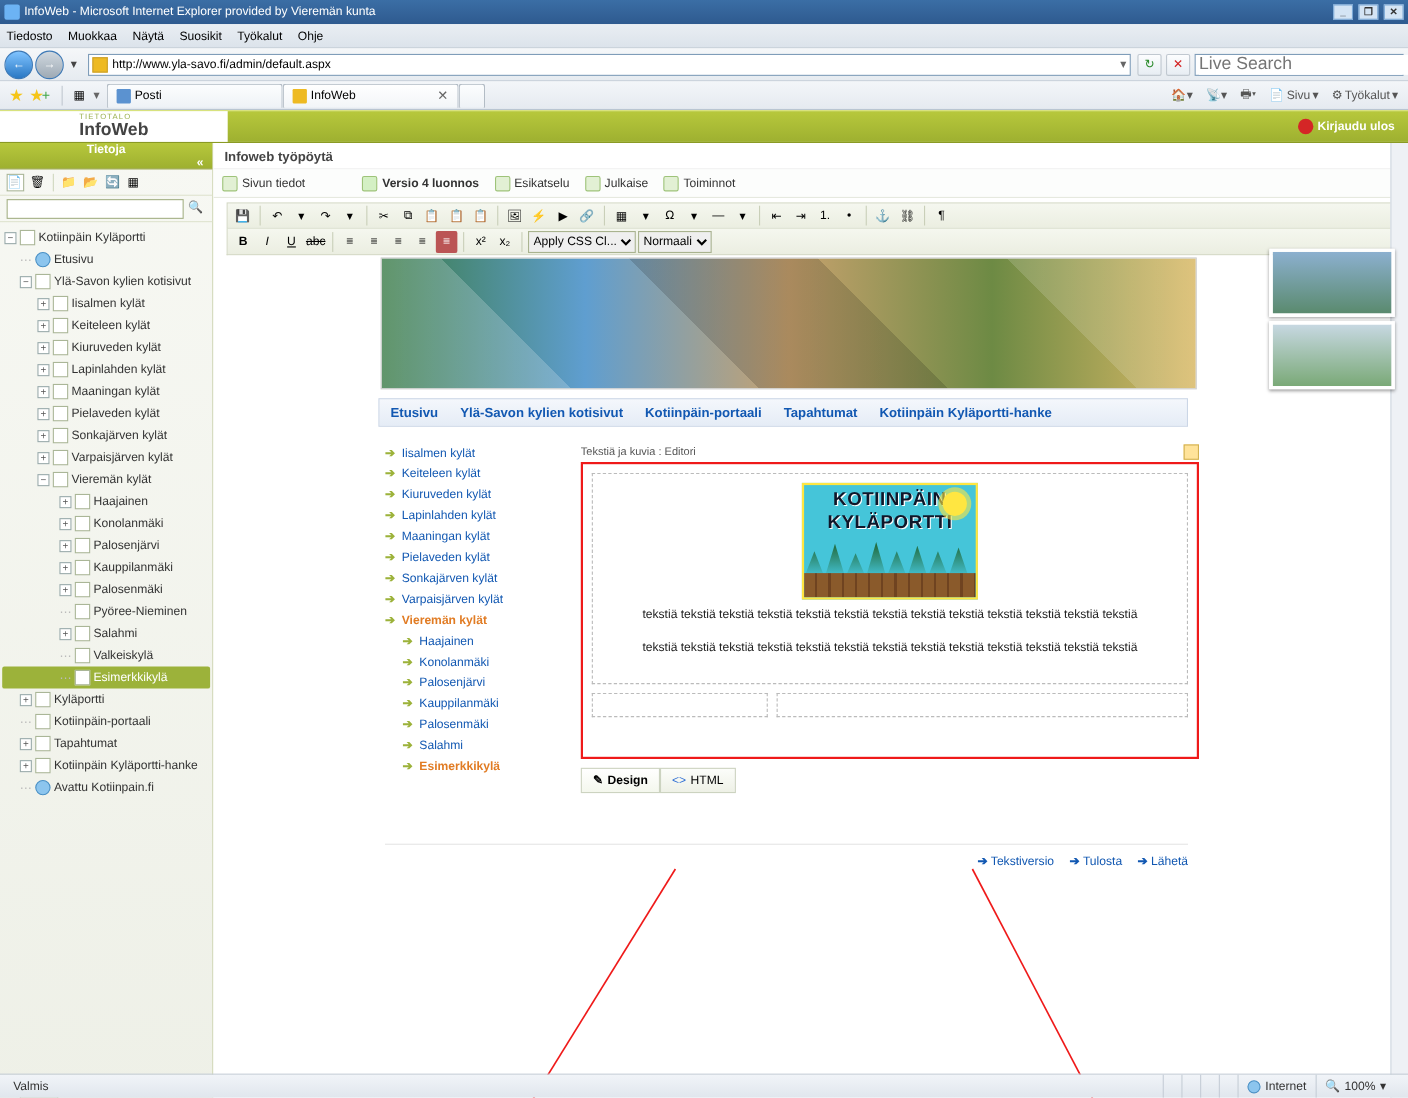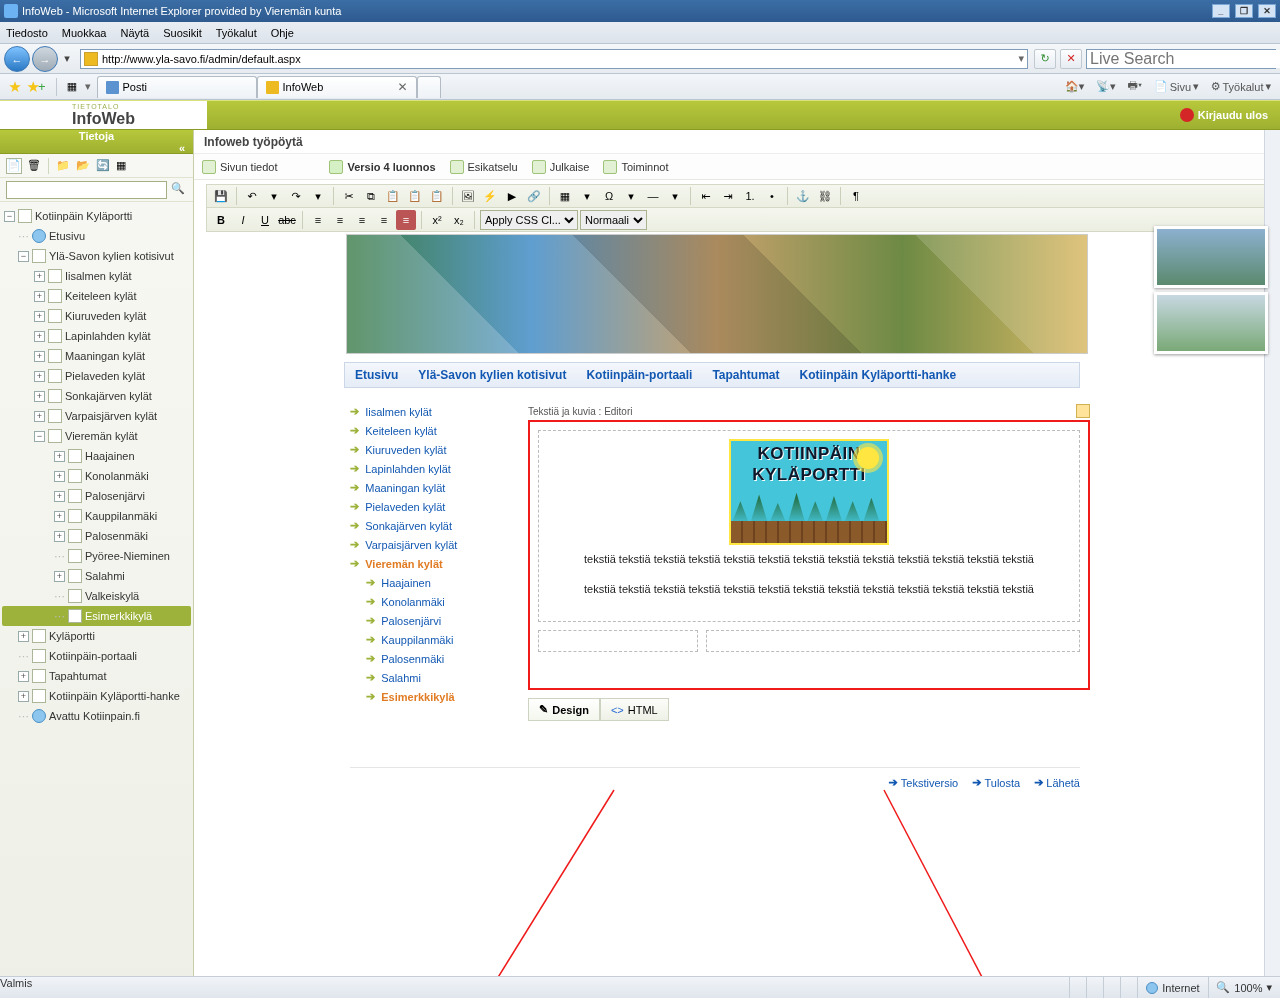--- a/index.html
+++ b/index.html
@@ -134,21 +134,21 @@
 
 
 .ftlinks{margin:46px 200px 0 156px;border-top:1px solid #e5e5e5;display:flex;justify-content:flex-end;gap:14px;padding-top:8px;color:#1258b2;font-size:11px;}
 .ftlinks .fl{display:flex;align-items:center;gap:3px;cursor:pointer;}
 .ftlinks .darr{color:#1258b2;font-weight:bold;}
 
 
 svg.annot{position:absolute;left:0;top:0;pointer-events:none;}
 
 
-.statusbar{position:absolute;left:0;right:0;bottom:0;height:22px;background:linear-gradient(#f1f4f8,#e0e6ed);border-top:1px solid #c5cdd6;display:flex;align-items:flex-start;padding:0 0;font-size:11px;color:#333;}
+.statusbar{position:absolute;left:0;right:0;bottom:0;height:22px;background:linear-gradient(#f1f4f8,#e0e6ed);border-top:1px solid #c5cdd6;display:flex;align-items:center;padding:0 12px;font-size:11px;color:#333;}
 .statusbar .seg{border-left:1px solid #c5cdd6;height:100%;display:flex;align-items:center;padding:0 8px;gap:4px;}
 .statusbar .fill{flex:1;}
 .statusbar .globe{width:12px;height:12px;border-radius:50%;background:#8cc5ee;border:1px solid #4a90c5;}
 
 .vscroll{position:absolute;top:0;right:0;bottom:0;width:16px;background:#eef1f5;border-left:1px solid #d0d7df;}
 </style>
 </head>
 <body>
 
 <div class="titlebar">

